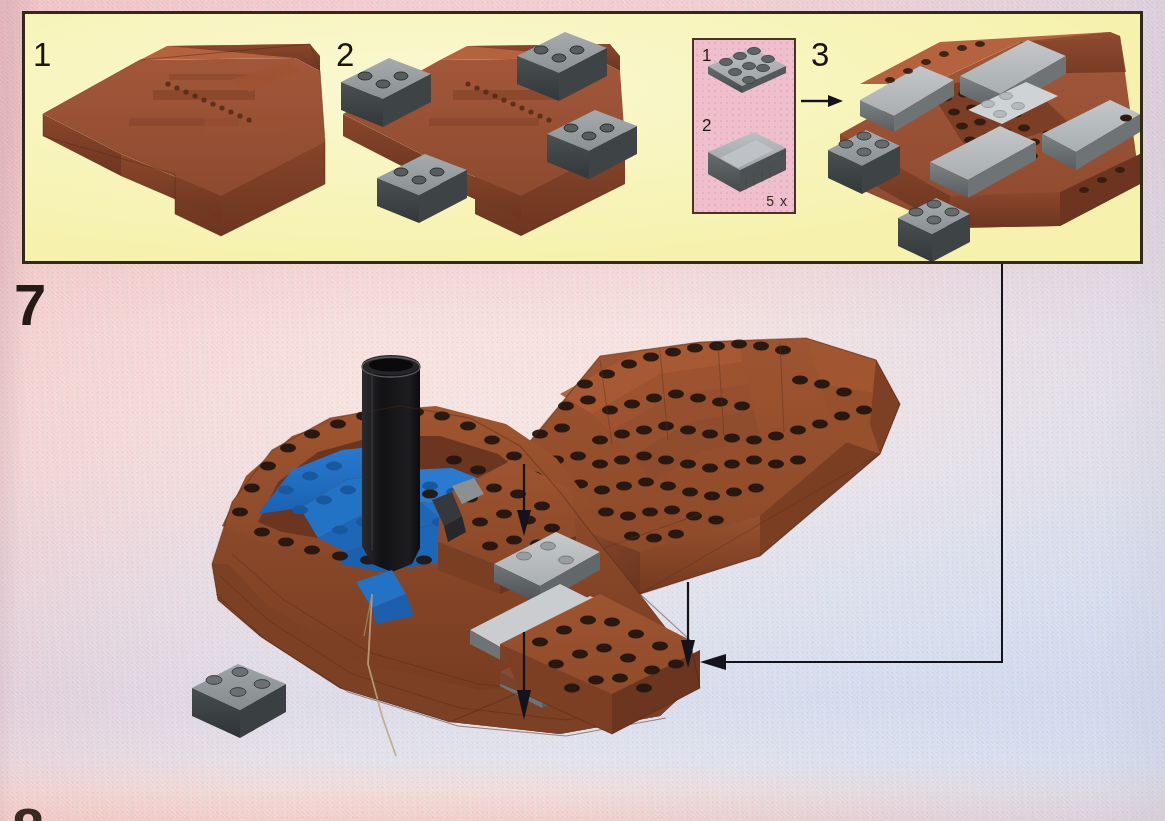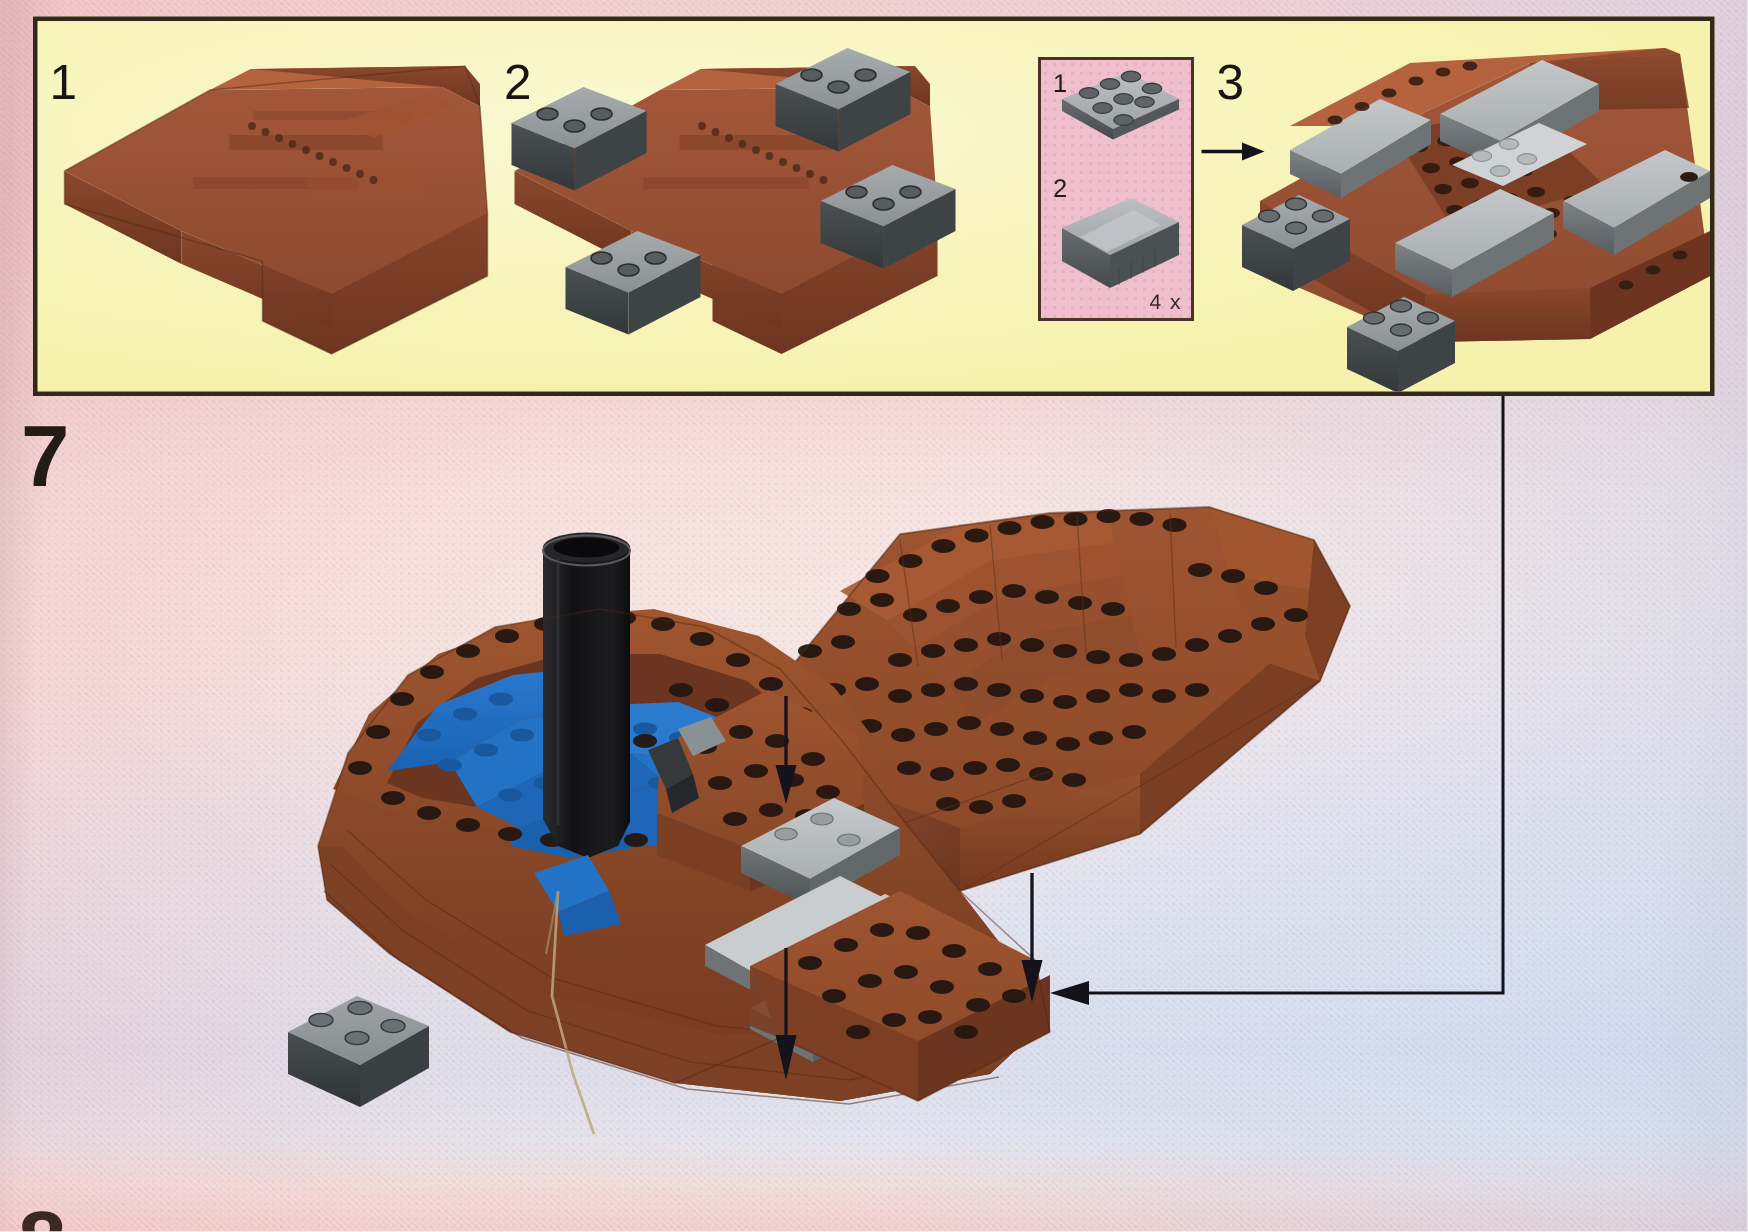--- a/index.html
+++ b/index.html
@@ -375,21 +375,21 @@
           <line x1="52" y1="138" x2="52" y2="150"></line>
           <line x1="60" y1="134" x2="60" y2="146"></line>
           <line x1="68" y1="130" x2="68" y2="142"></line>
           <line x1="76" y1="126" x2="76" y2="138"></line>
         </g>
       </g>
     </svg>
 
     <div class="lbl" style="left:8px;top:6px;">1</div>
     <div class="lbl" style="left:8px;top:76px;">2</div>
-    <div class="qty">4 x</div>
+    <div class="qty">5 x</div>
   </div>
 
   <div class="big-step">7</div>
   <div class="next-step">8</div>
 
   <svg class="layer" style="left:0;top:264px;" width="1165" height="557" viewBox="0 0 1165 557">
     <defs>
       <linearGradient id="hullTop" x1="0" y1="0" x2="0" y2="1">
         <stop offset="0" stop-color="#a0562f"></stop>
           <stop offset="1" stop-color="#8a4829"></stop>

